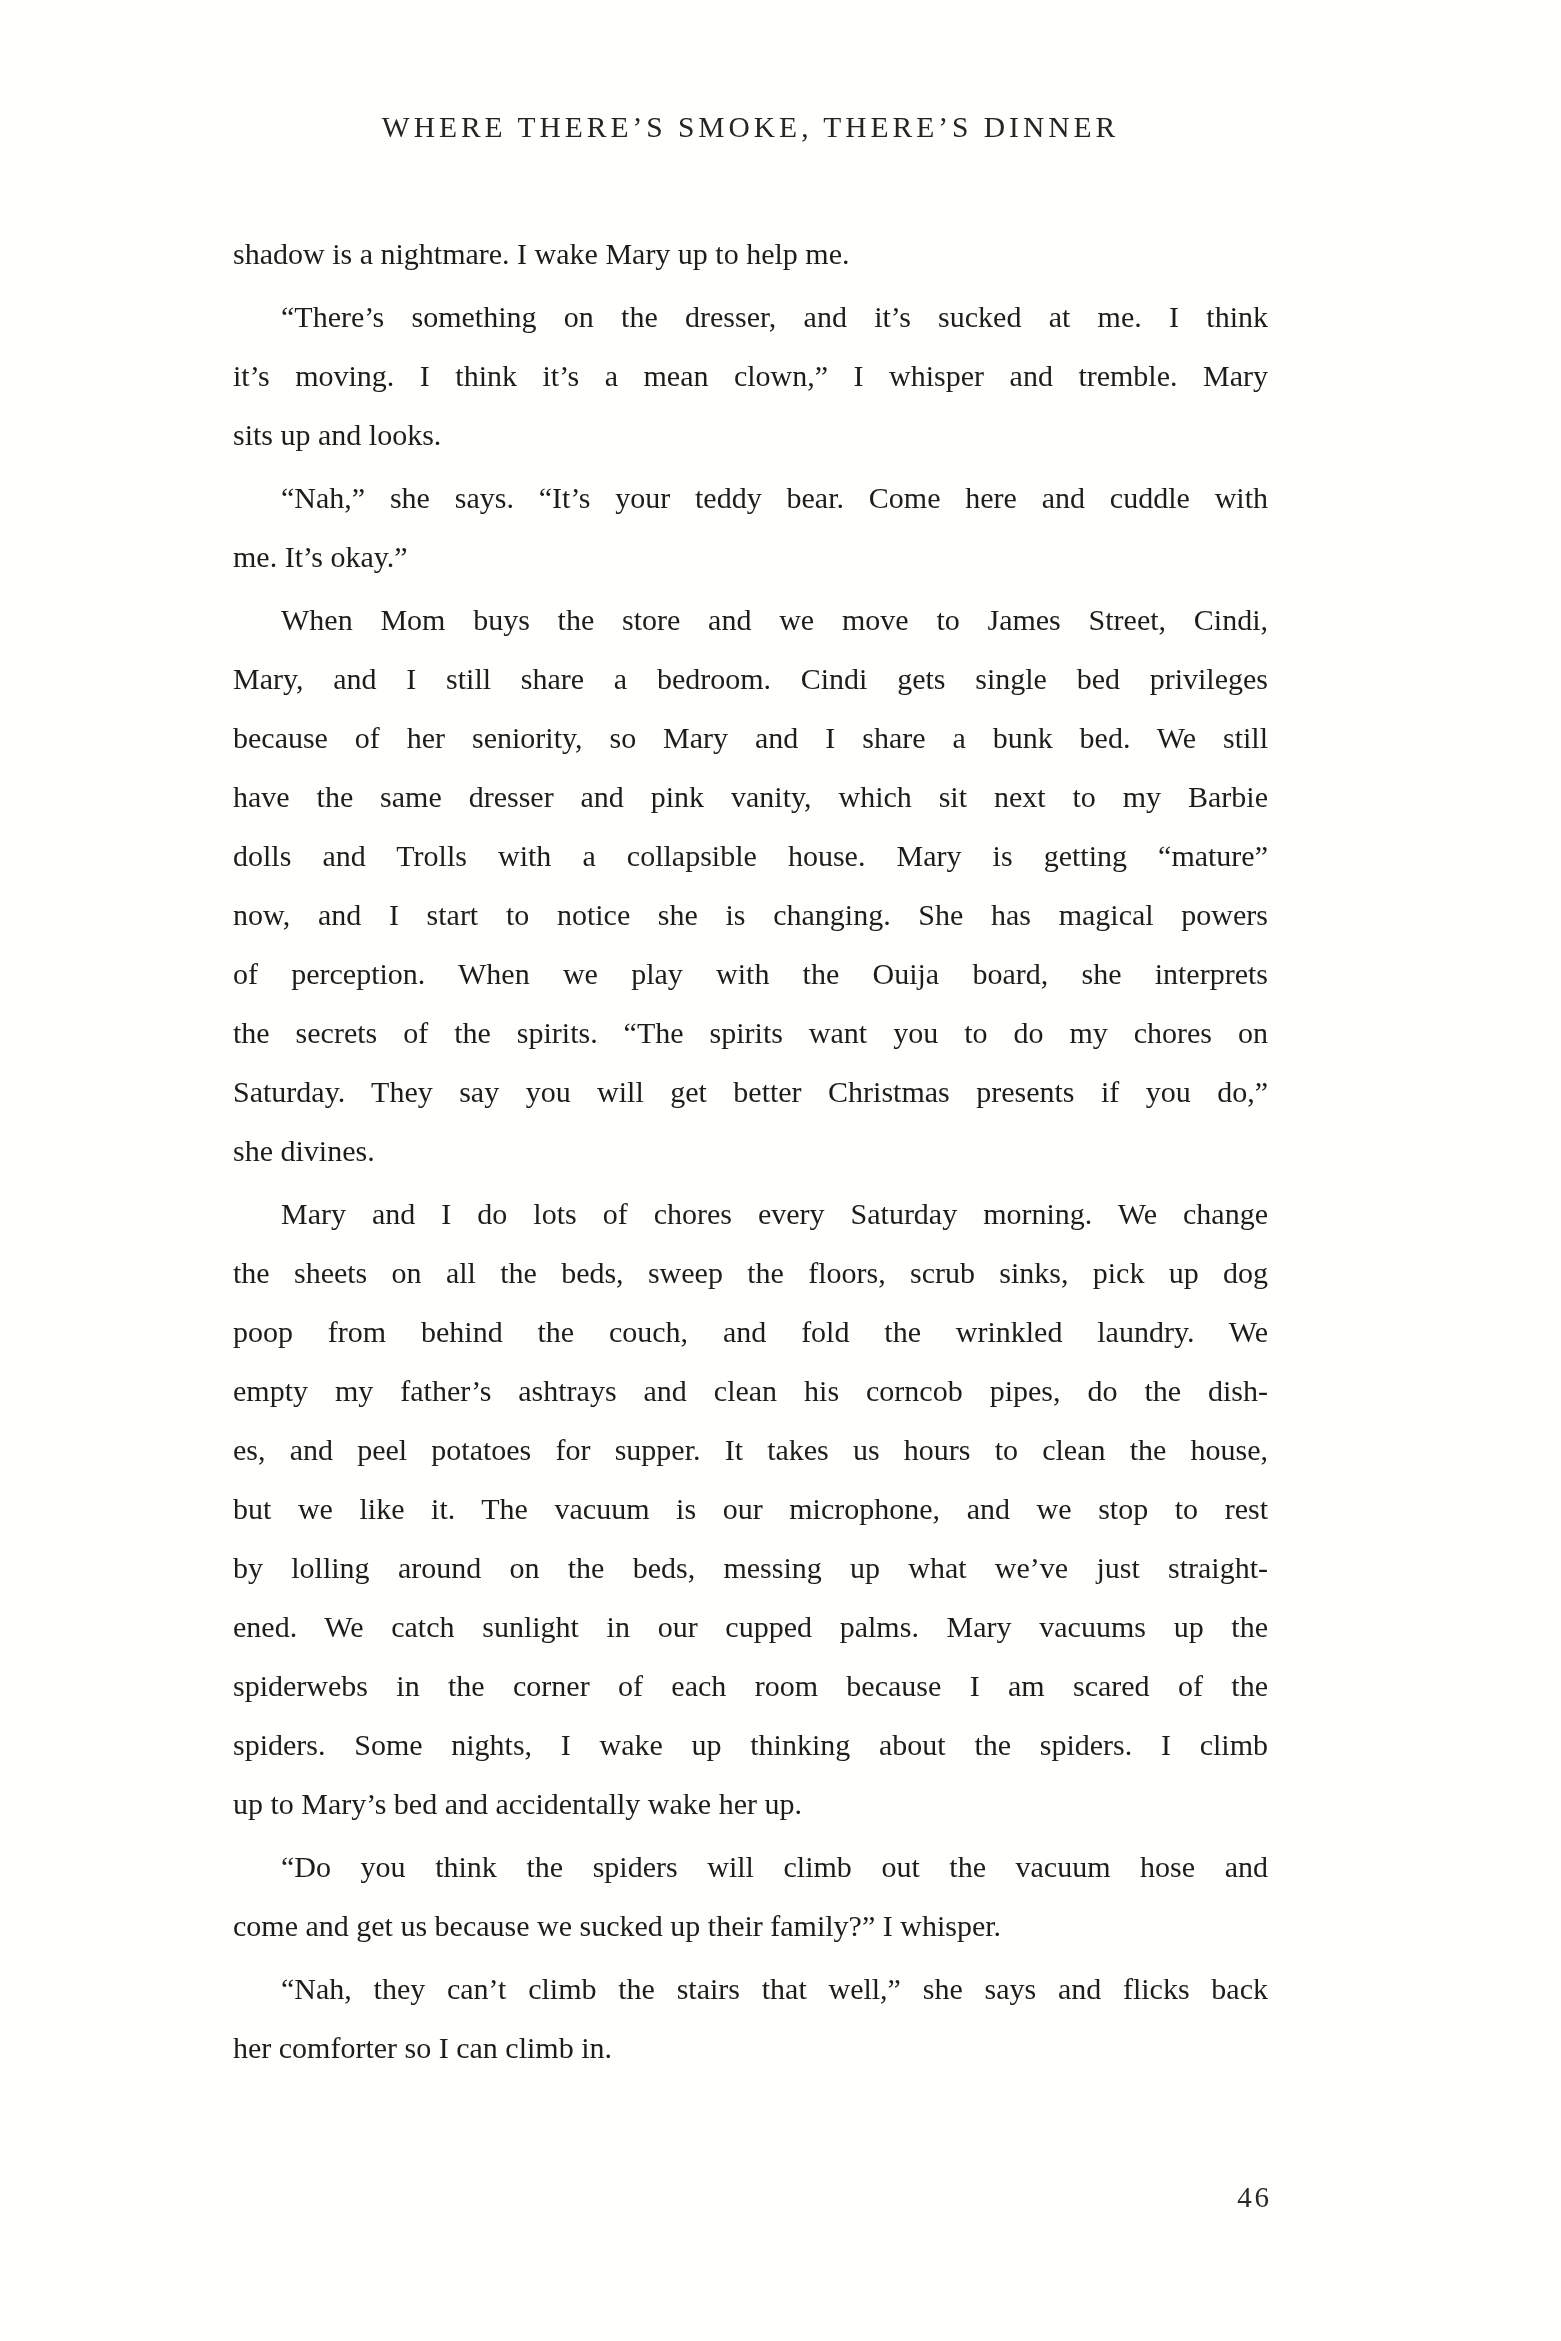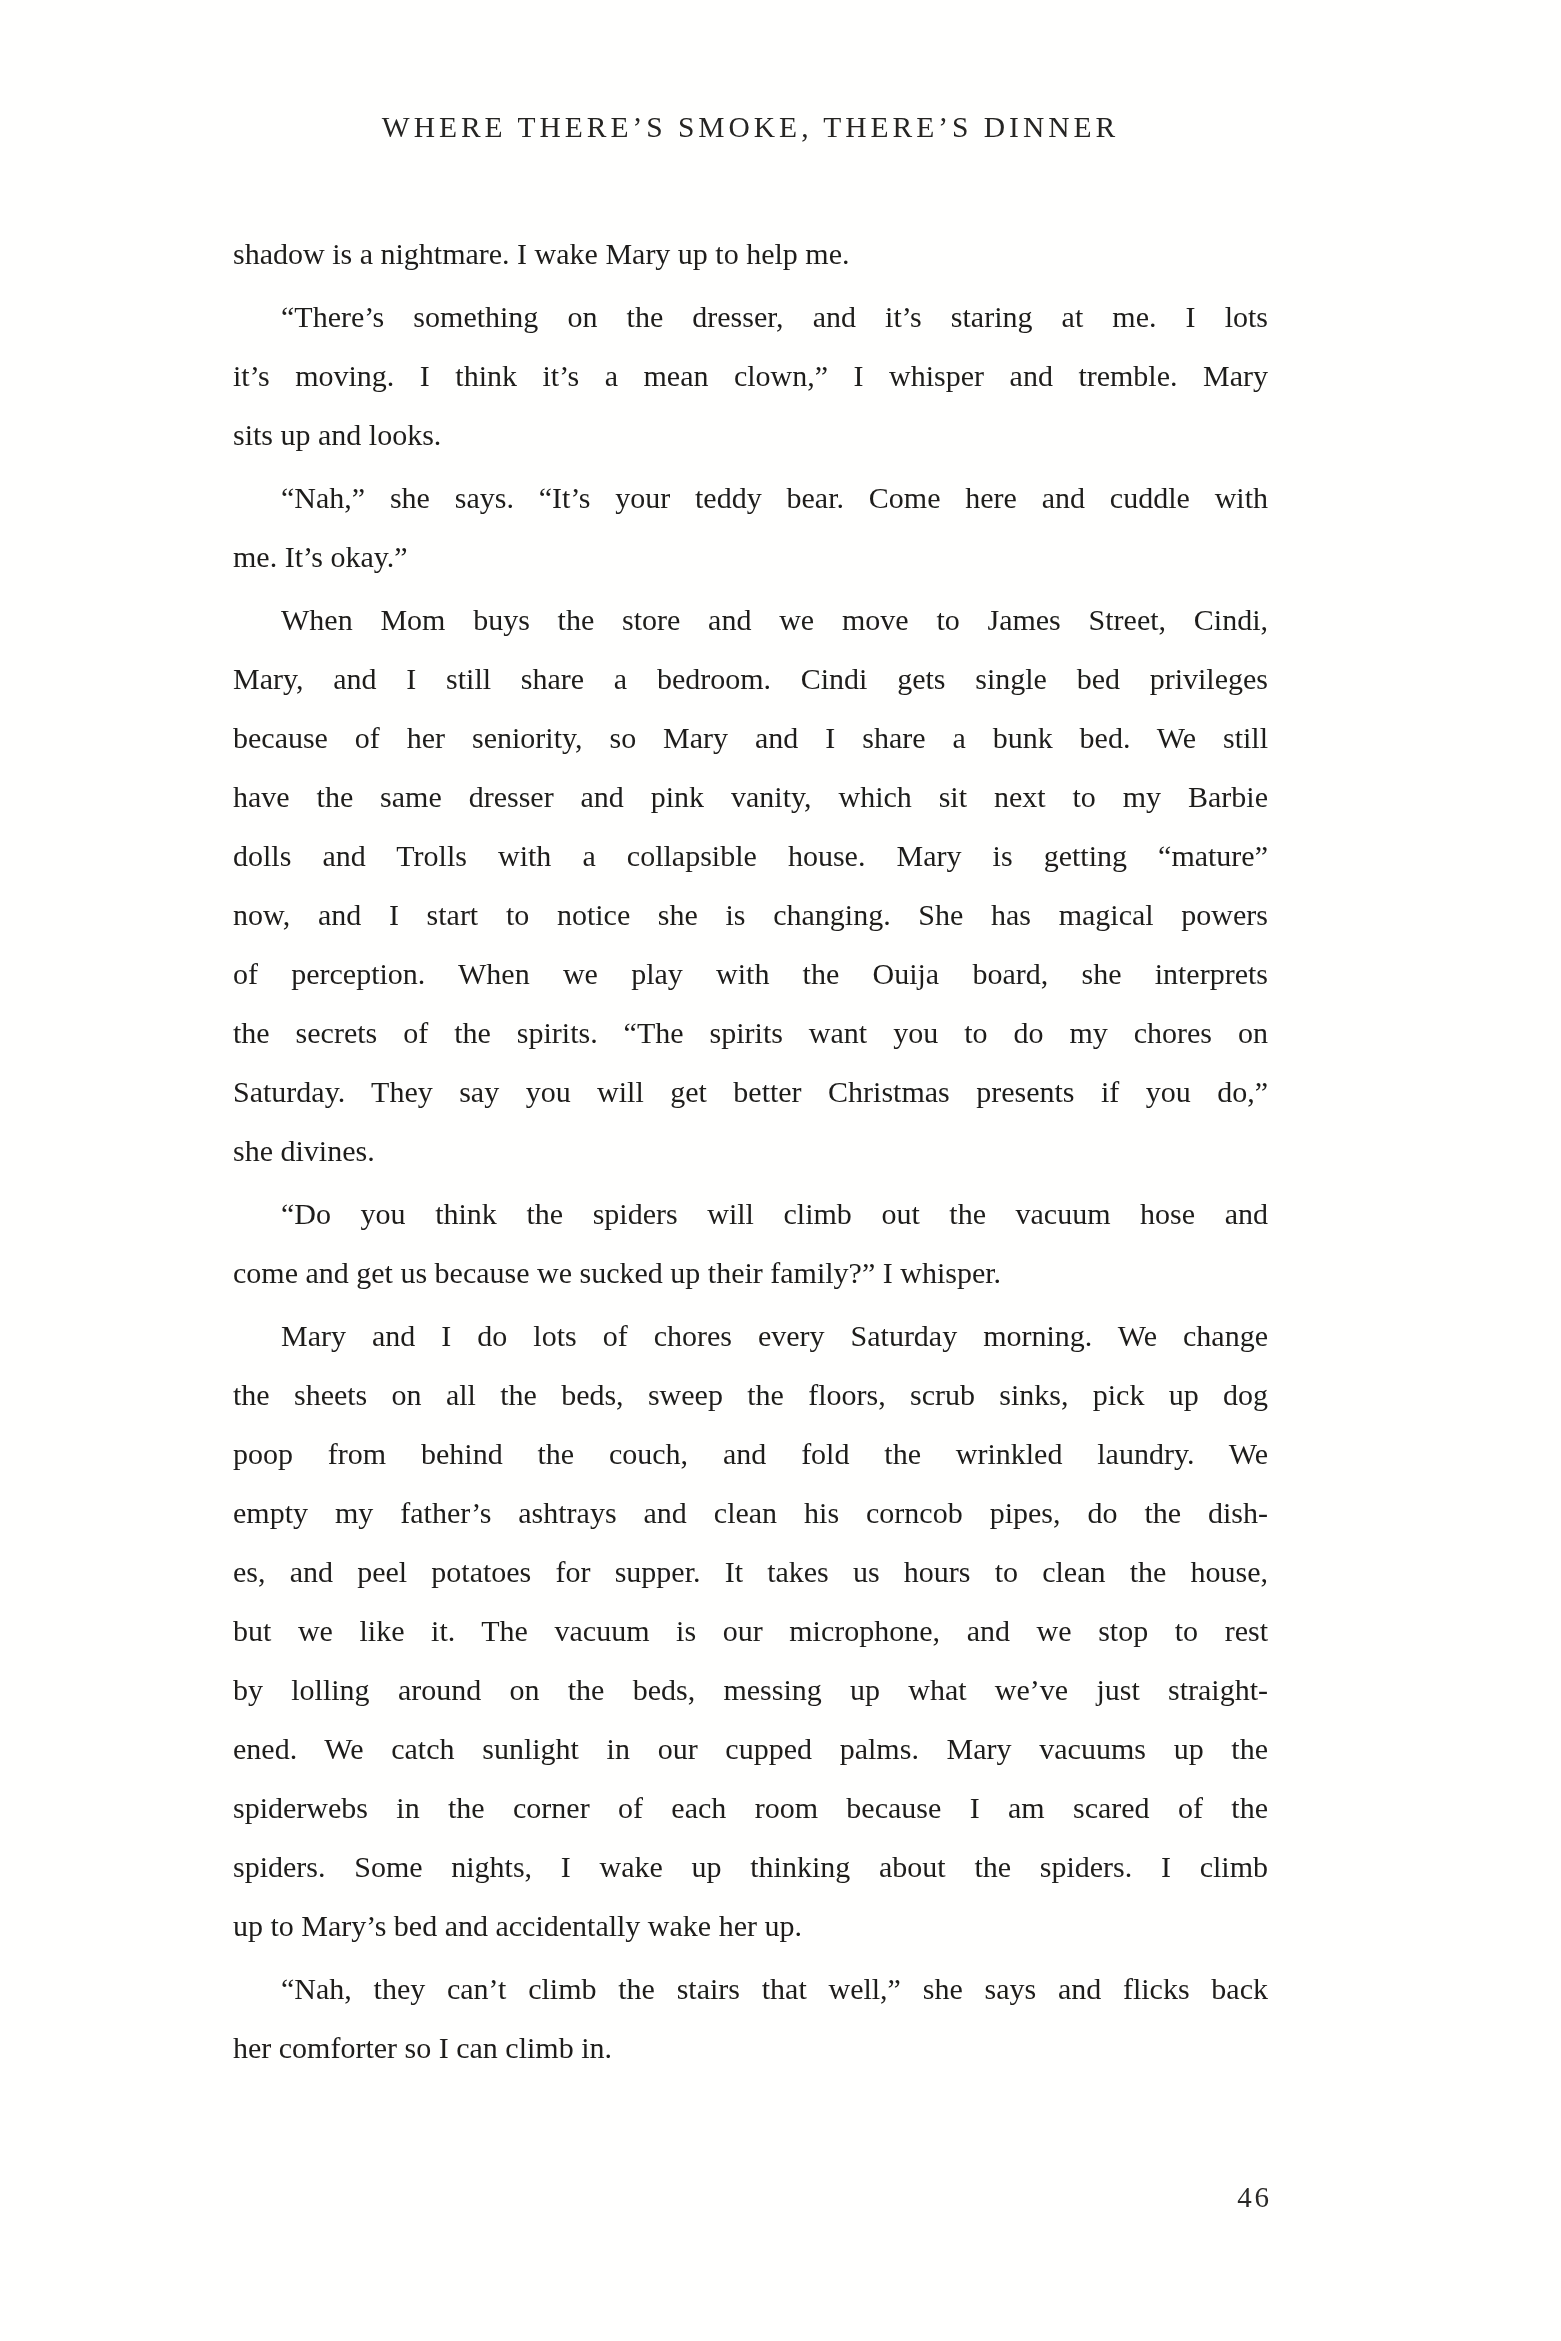--- a/index.html
+++ b/index.html
@@ -65,58 +65,58 @@
 <body>
 
 <div class="page">
   <header class="running-header">WHERE THERE’S SMOKE, THERE’S DINNER</header>
 
   <main class="body-text">
       <div class="paragraph">
         <div class="line last">shadow is a nightmare. I wake Mary up to help me.</div>
       </div>
       <div class="paragraph">
-        <div class="line indent">“There’s something on the dresser, and it’s staring at me. I lots</div>
+        <div class="line indent">“There’s something on the dresser, and it’s sucked at me. I think</div>
         <div class="line">it’s moving. I think it’s a mean clown,” I whisper and tremble. Mary</div>
         <div class="line last">sits up and looks.</div>
       </div>
       <div class="paragraph">
         <div class="line indent">“Nah,” she says. “It’s your teddy bear. Come here and cuddle with</div>
         <div class="line last">me. It’s okay.”</div>
       </div>
       <div class="paragraph">
         <div class="line indent">When Mom buys the store and we move to James Street, Cindi,</div>
         <div class="line">Mary, and I still share a bedroom. Cindi gets single bed privileges</div>
         <div class="line">because of her seniority, so Mary and I share a bunk bed. We still</div>
         <div class="line">have the same dresser and pink vanity, which sit next to my Barbie</div>
         <div class="line">dolls and Trolls with a collapsible house. Mary is getting “mature”</div>
         <div class="line">now, and I start to notice she is changing. She has magical powers</div>
         <div class="line">of perception. When we play with the Ouija board, she interprets</div>
         <div class="line">the secrets of the spirits. “The spirits want you to do my chores on</div>
         <div class="line">Saturday. They say you will get better Christmas presents if you do,”</div>
         <div class="line last">she divines.</div>
       </div>
       <div class="paragraph">
-        <div class="line indent">“Do you think the spiders will climb out the vacuum hose and</div>
-        <div class="line last">come and get us because we sucked up their family?” I whisper.</div>
-      </div>
-      <div class="paragraph">
         <div class="line indent">Mary and I do lots of chores every Saturday morning. We change</div>
         <div class="line">the sheets on all the beds, sweep the floors, scrub sinks, pick up dog</div>
         <div class="line">poop from behind the couch, and fold the wrinkled laundry. We</div>
         <div class="line">empty my father’s ashtrays and clean his corncob pipes, do the dish-</div>
         <div class="line">es, and peel potatoes for supper. It takes us hours to clean the house,</div>
         <div class="line">but we like it. The vacuum is our microphone, and we stop to rest</div>
         <div class="line">by lolling around on the beds, messing up what we’ve just straight-</div>
         <div class="line">ened. We catch sunlight in our cupped palms. Mary vacuums up the</div>
         <div class="line">spiderwebs in the corner of each room because I am scared of the</div>
         <div class="line">spiders. Some nights, I wake up thinking about the spiders. I climb</div>
         <div class="line last">up to Mary’s bed and accidentally wake her up.</div>
       </div>
       <div class="paragraph">
+        <div class="line indent">“Do you think the spiders will climb out the vacuum hose and</div>
+        <div class="line last">come and get us because we sucked up their family?” I whisper.</div>
+      </div>
+      <div class="paragraph">
         <div class="line indent">“Nah, they can’t climb the stairs that well,” she says and flicks back</div>
         <div class="line last">her comforter so I can climb in.</div>
       </div>
     </main>
 
   <footer class="folio">46</footer>
 </div>
 
 
 </body></html>

